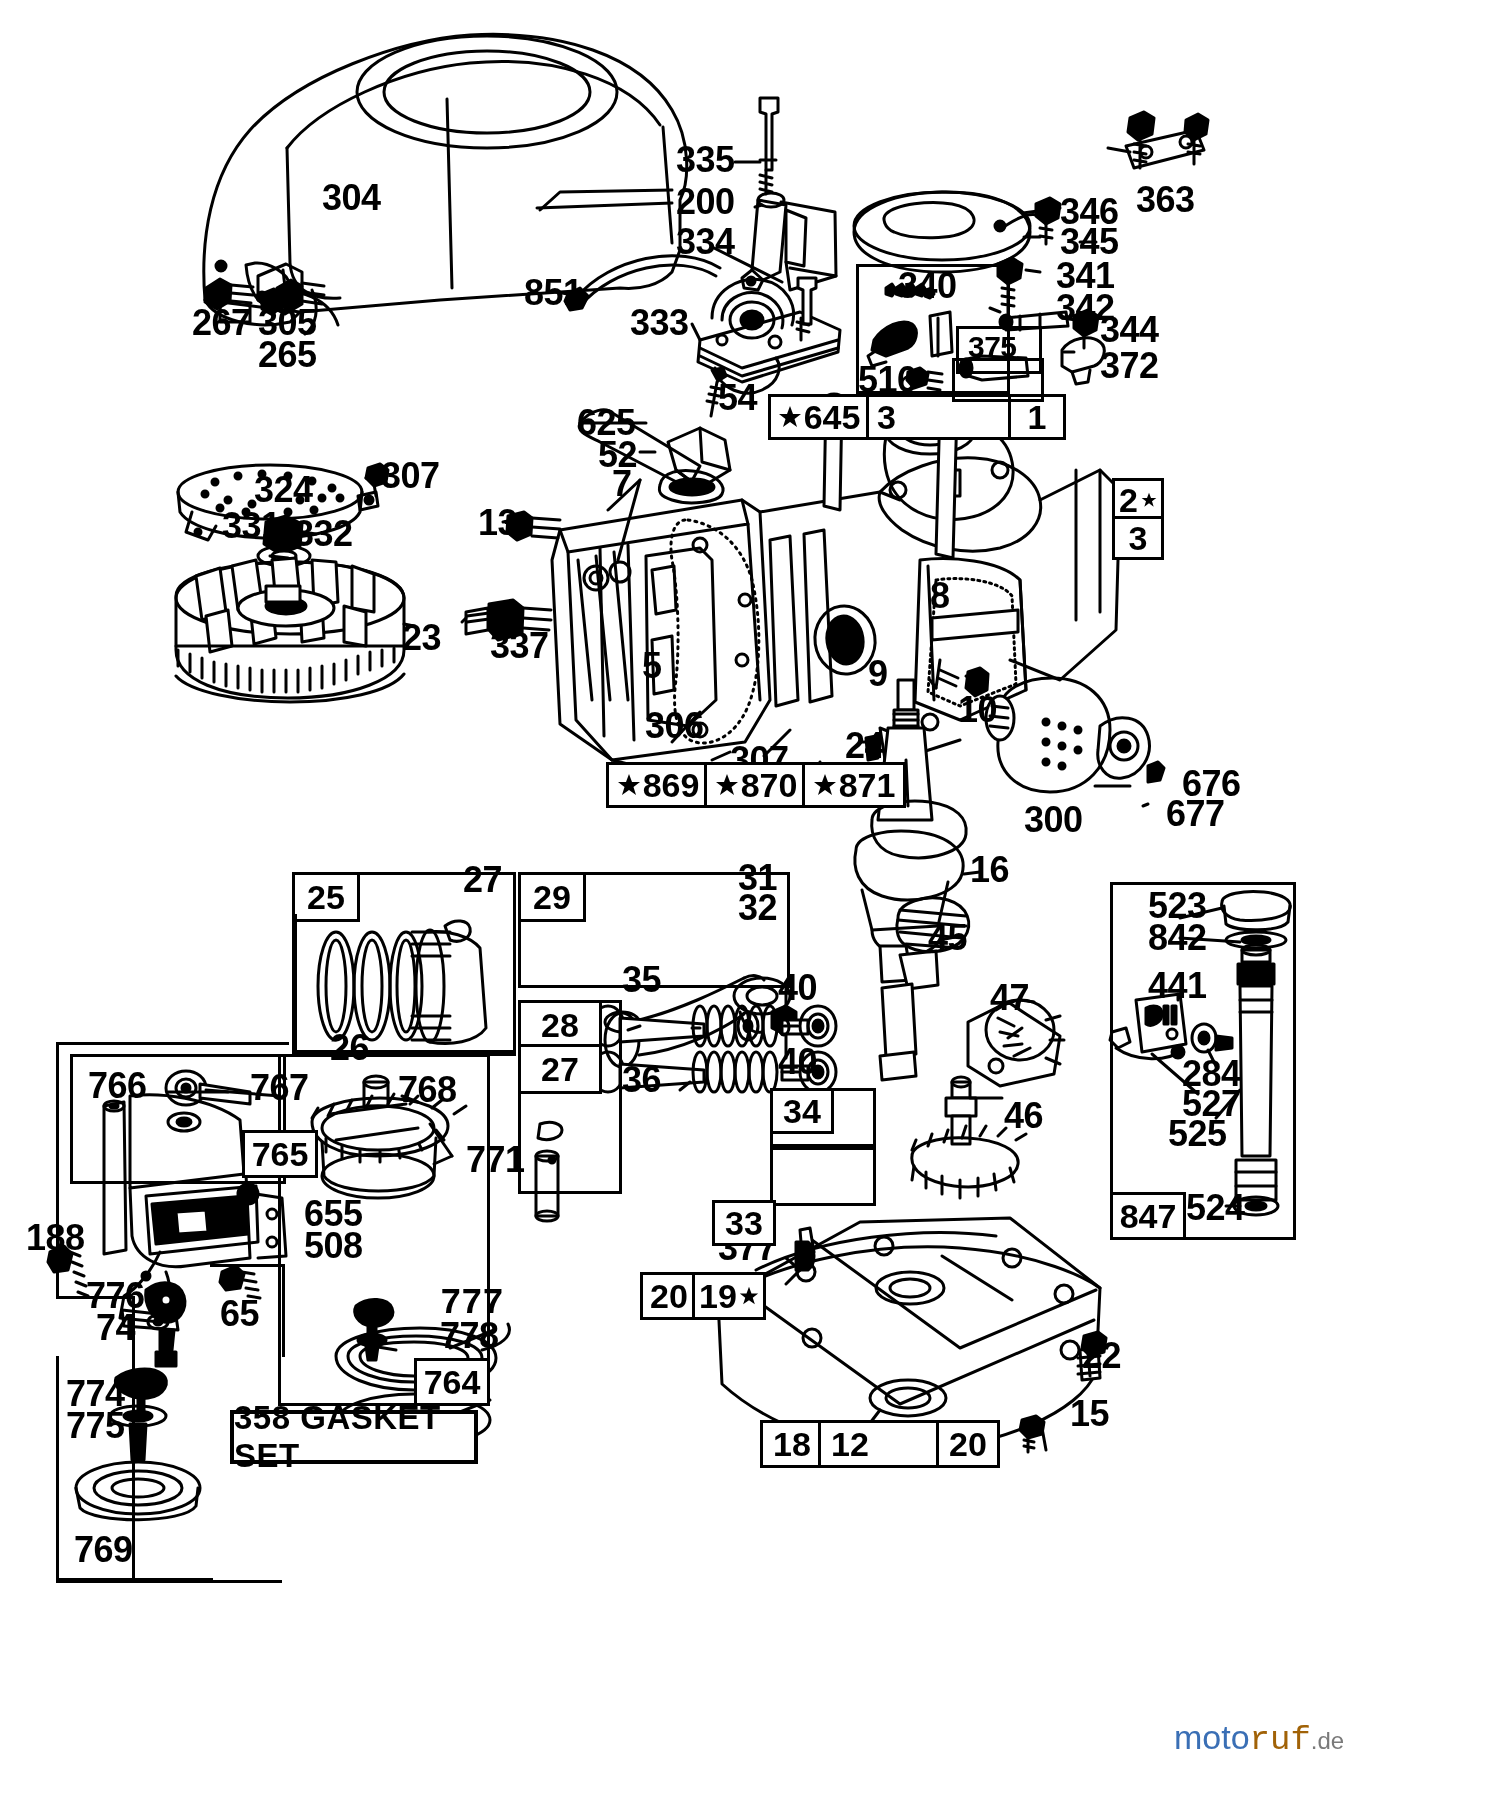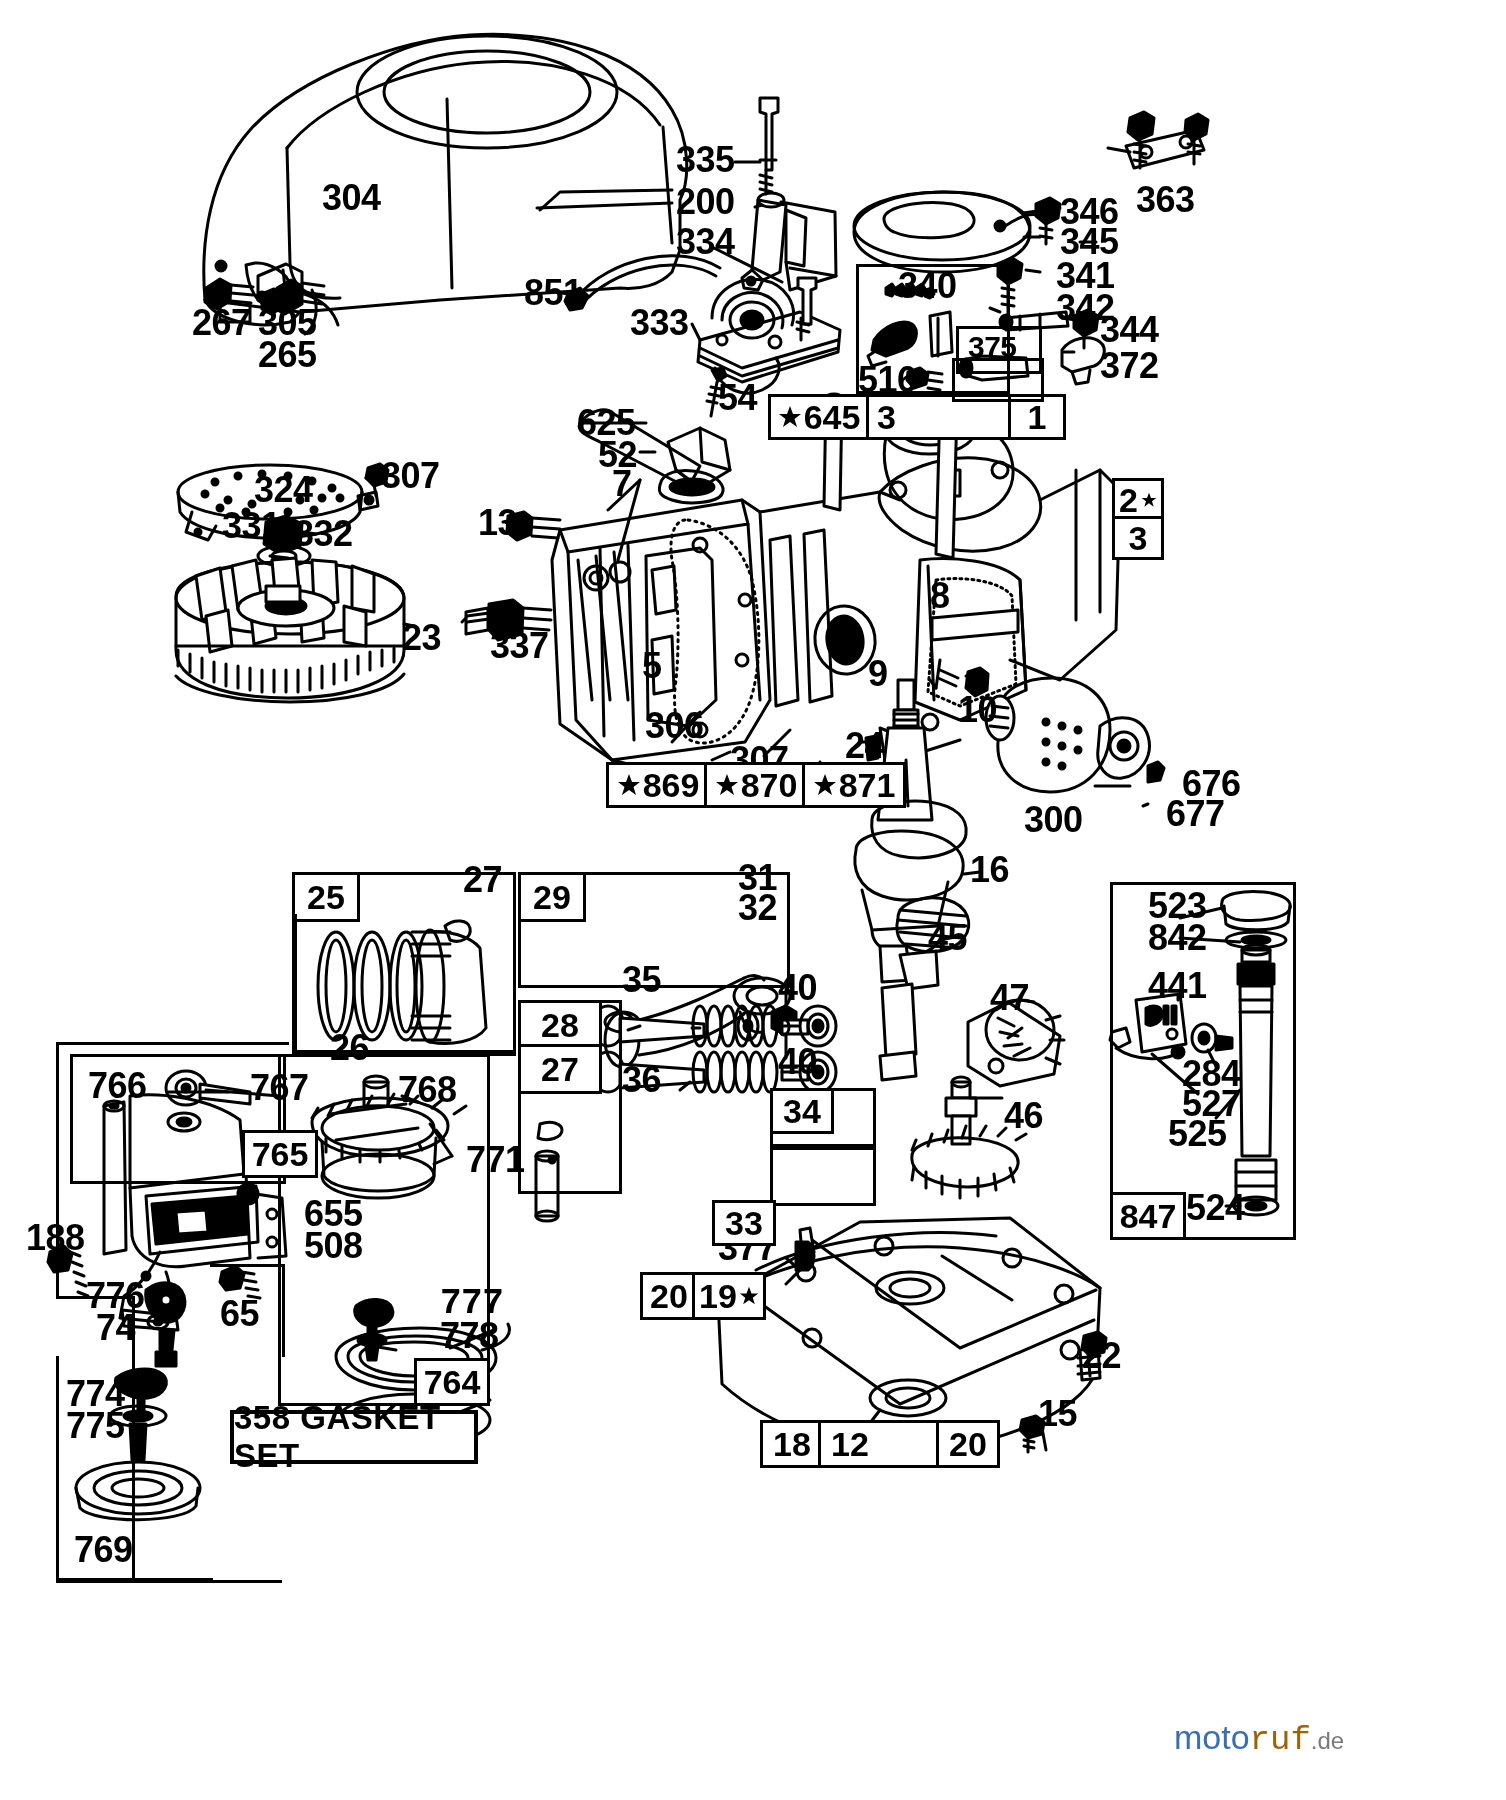--- a/index.html
+++ b/index.html
@@ -743,21 +743,21 @@
   <div class="lbl s36" style="left:738px;top:890px;">32</div>
   <div class="lbl s36" style="left:622px;top:962px;">35</div>
   <div class="lbl s36" style="left:622px;top:1062px;">36</div>
   <div class="lbl s36" style="left:778px;top:970px;">40</div>
   <div class="lbl s36" style="left:778px;top:1044px;">40</div>
 
   <div class="lbl s36" style="left:1004px;top:1098px;">46</div>
   <div class="lbl s36" style="left:990px;top:980px;">47</div>
   <div class="lbl s36" style="left:718px;top:1230px;">377</div>
   <div class="lbl s36" style="left:1082px;top:1338px;">22</div>
-  <div class="lbl s36" style="left:1038px;top:1396px;">15</div>
+  <div class="lbl s36" style="left:1070px;top:1396px;">15</div>
 
   <div class="lbl s36" style="left:1148px;top:888px;">523</div>
   <div class="lbl s36" style="left:1148px;top:920px;">842</div>
   <div class="lbl s36" style="left:1148px;top:968px;">441</div>
   <div class="lbl s36" style="left:1182px;top:1056px;">284</div>
   <div class="lbl s36" style="left:1182px;top:1086px;">527</div>
   <div class="lbl s36" style="left:1168px;top:1116px;">525</div>
   <div class="lbl s36" style="left:1186px;top:1190px;">524</div>
 
   <div class="lbl s36" style="left:88px;top:1068px;">766</div>

